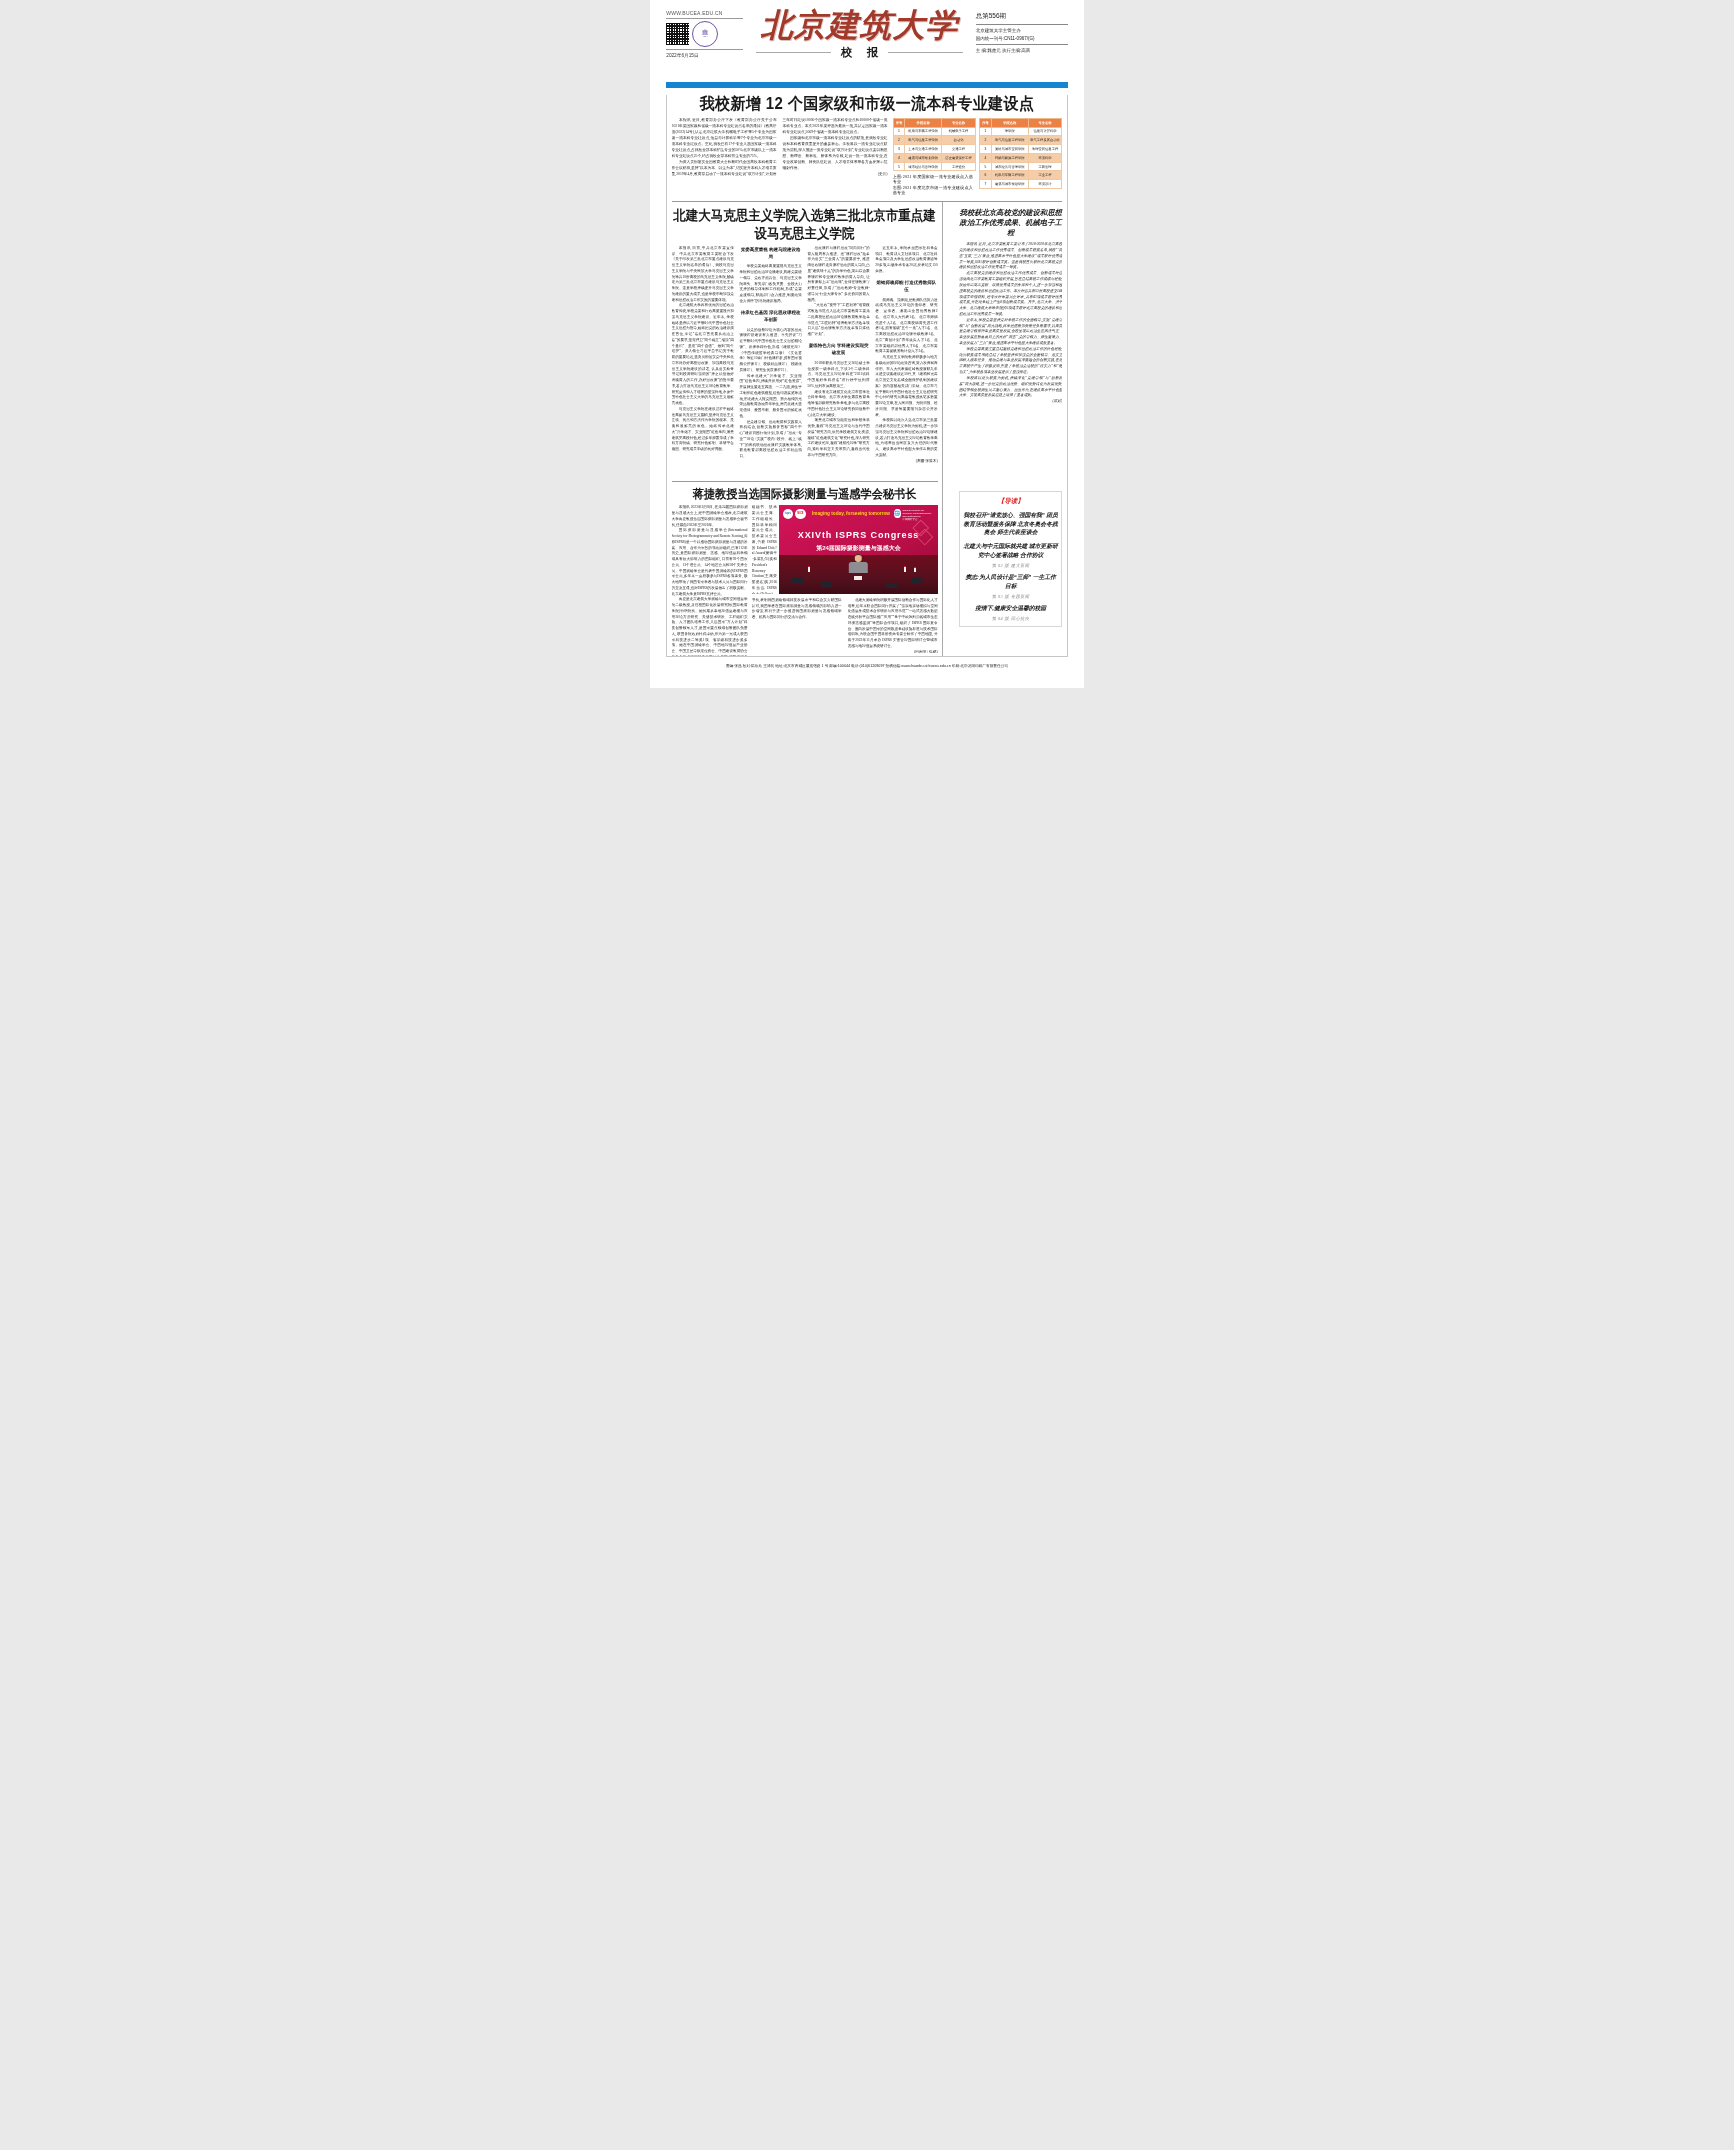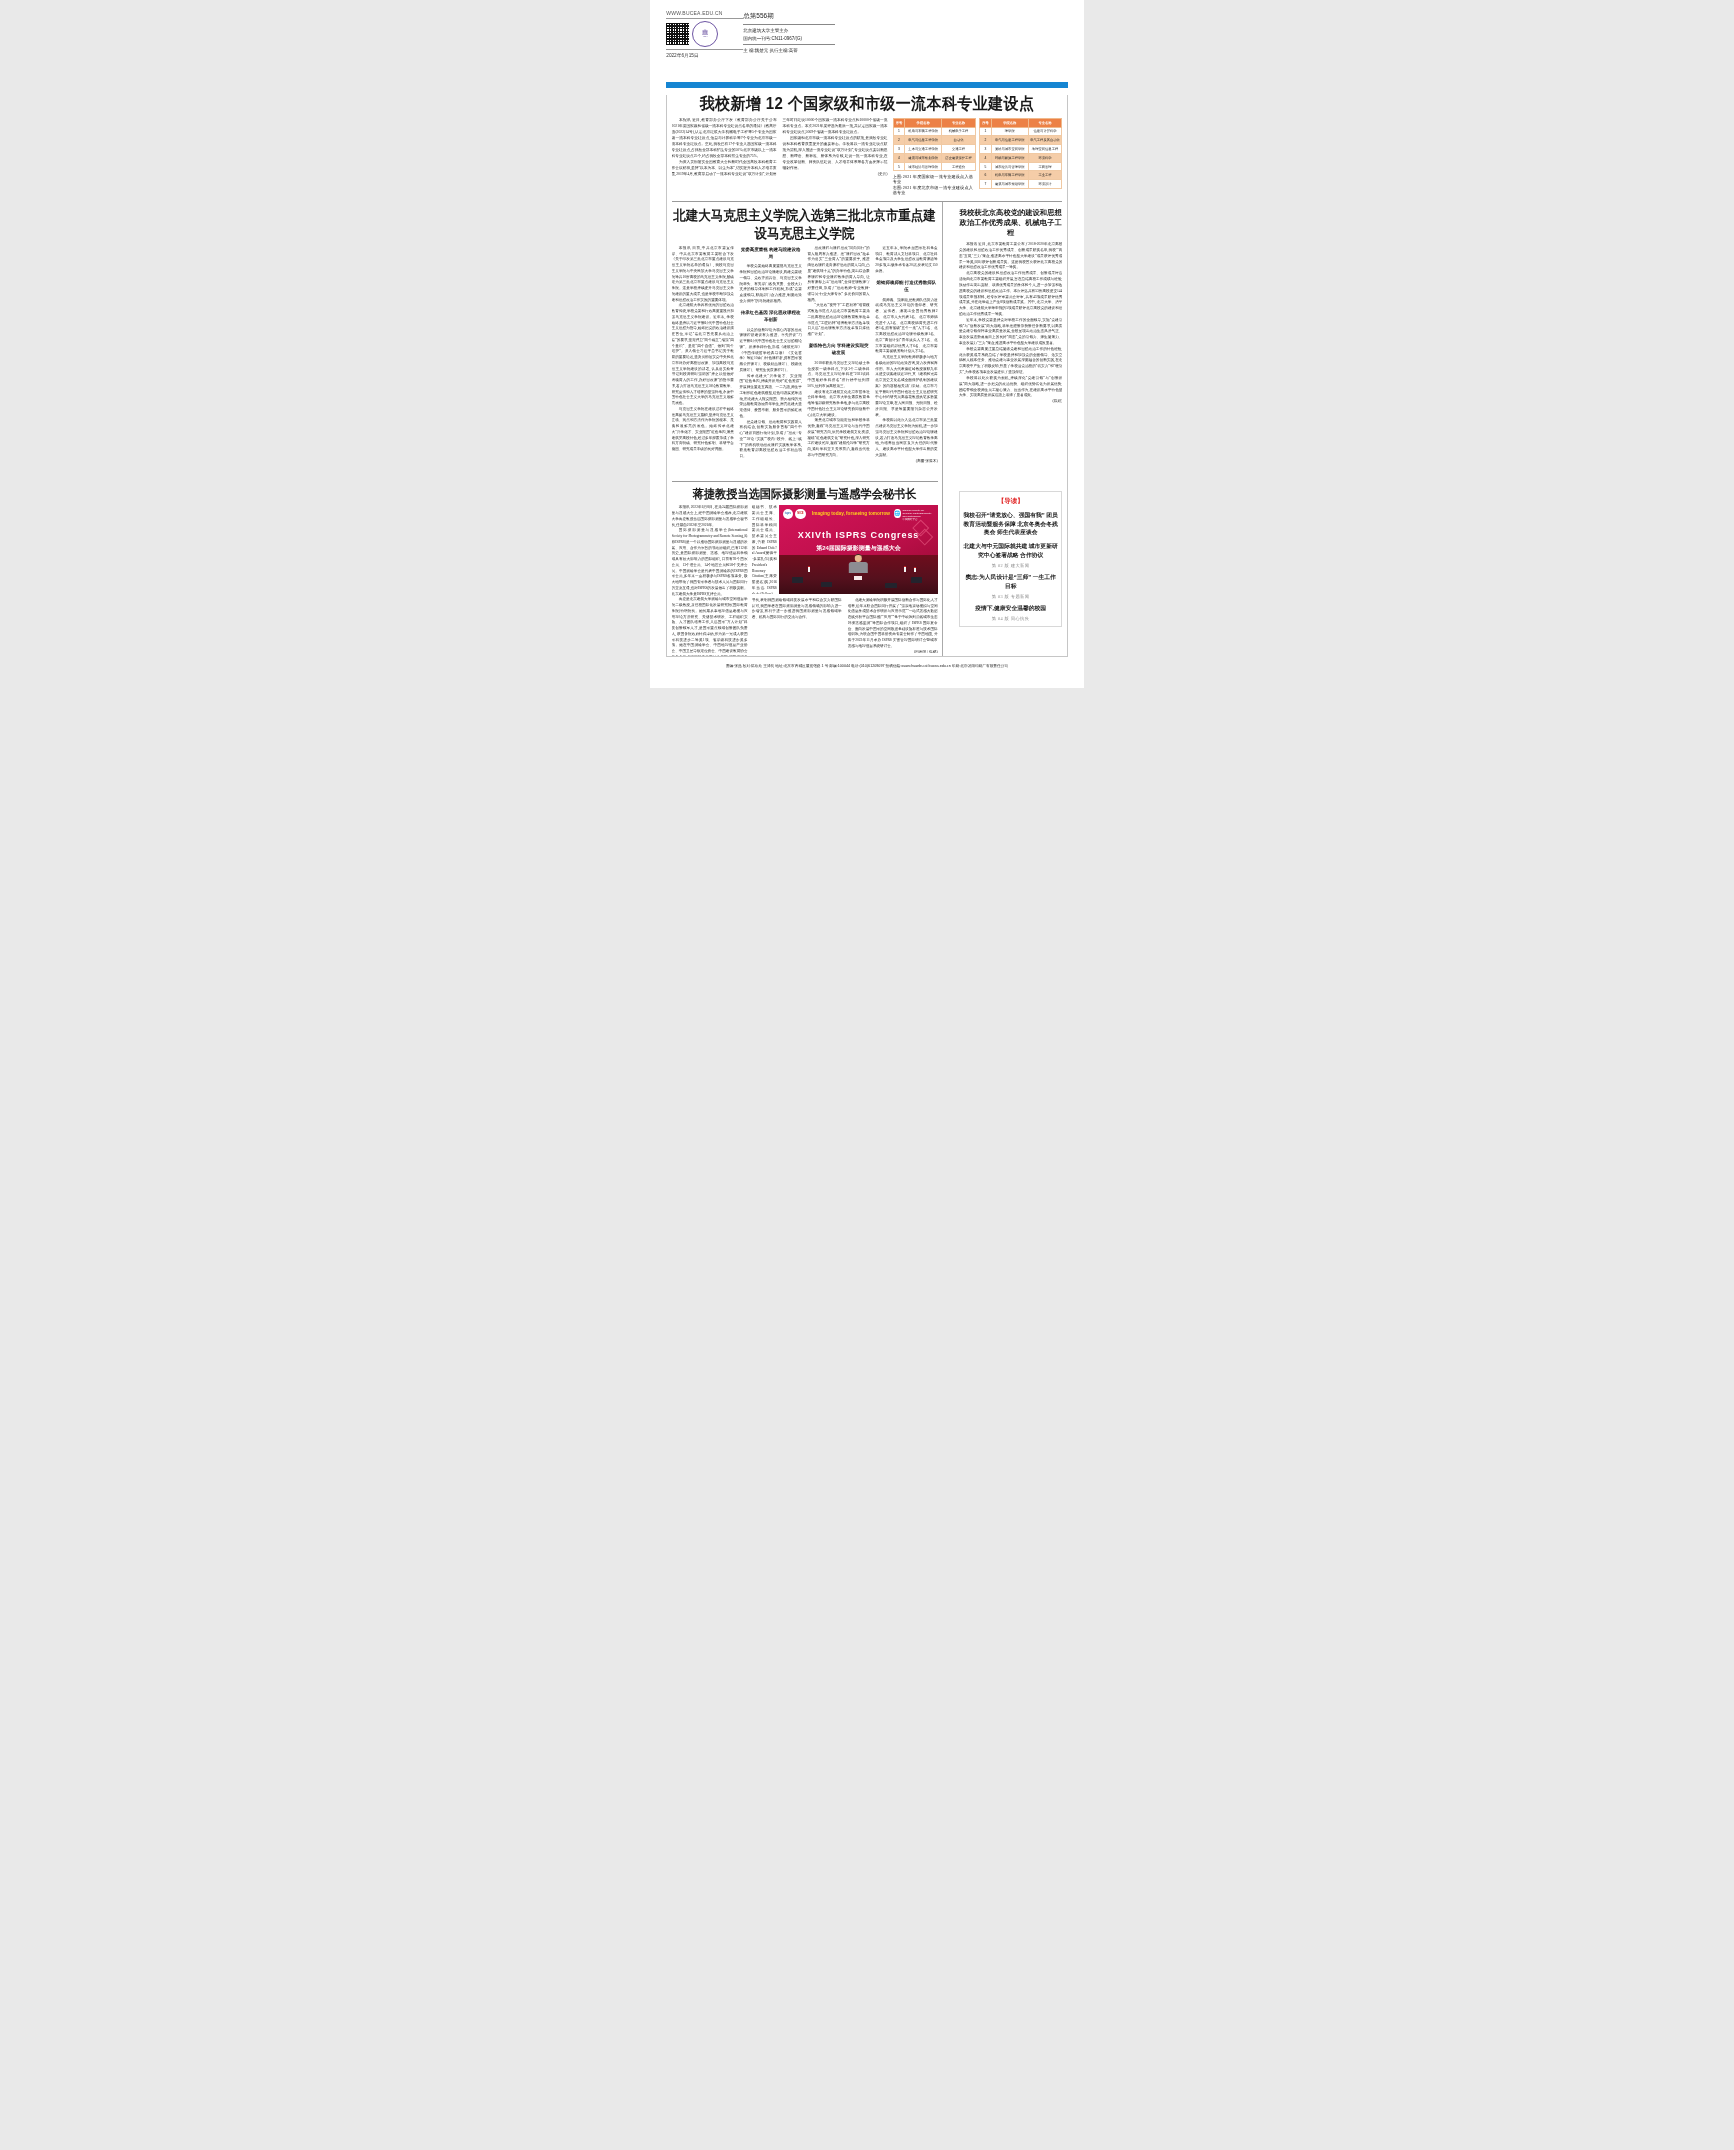--- a/index.html
+++ b/index.html
@@ -53,21 +53,21 @@
   table.sp td{padding:1.9px 0.4px;text-align:center;border:0.4px solid #f0c9a3;color:#222;}
   table.sp tr.alt td{background:#f5cda8;}
   .tbl-wrap{flex:1;}
   .tbl-captions{margin-top:2.6px;font-size:4.1px;letter-spacing:0.2px;
                 font-family:"Liberation Serif",serif;color:#111;}
   .tbl-captions div{margin-top:1.3px;}
 
   
   .lower{display:flex;}
   .main-col{width:72%;padding-right:4.3px;}
-  .right-col{width:28%;border-left:0.4px solid #aaa;padding-left:16px;}
+  .right-col{width:28%;border-left:0.4px solid #aaa;padding-left:16px;font-style:italic;}
 
   
   .a2-headline{font-family:"Liberation Sans",sans-serif;font-weight:900;font-size:12.5px;
                text-align:center;margin:6px 0 4.3px 0;transform:scaleY(1.1);letter-spacing:0;}
   .a2-body{column-count:4;column-gap:5.6px;height:231px;overflow:hidden;
            font-size:3.6px;line-height:1.6;text-align:justify;}
   .subhead{font-family:"Liberation Sans",sans-serif;font-weight:bold;font-size:4.5px;
            text-align:center;margin:4.3px 0;break-inside:avoid;}
 
   
@@ -139,20 +139,28 @@
         <div class="mh-rule"></div>
         <div class="mh-codes">
           <div class="qr"></div>
           <div class="seal">
             <span class="bldg">🏛</span>
             <span>1907</span>
           </div>
         </div>
         <div class="mh-rule"></div>
         <div class="mh-date">2022年6月15日</div>
+      </div>
+      <div class="mh-center">
+        <div class="mh-title">北京建筑大学</div>
+        <div class="mh-sub">
+          <div class="flank"></div>
+          <div class="mh-subtext">校 报</div>
+          <div class="flank"></div>
+        </div>
       </div>
       <div class="mh-right">
         <div class="mh-issue">总第556期</div>
         <div class="line"></div>
         <div class="mh-small">北京建筑大学主管主办</div>
         <div class="mh-small">国内统一刊号:CN11-0967/(G)</div>
         <div class="line"></div>
         <div class="mh-small">主 编:魏楚元 执行主编:高蕾</div>
       </div>
     </div>

